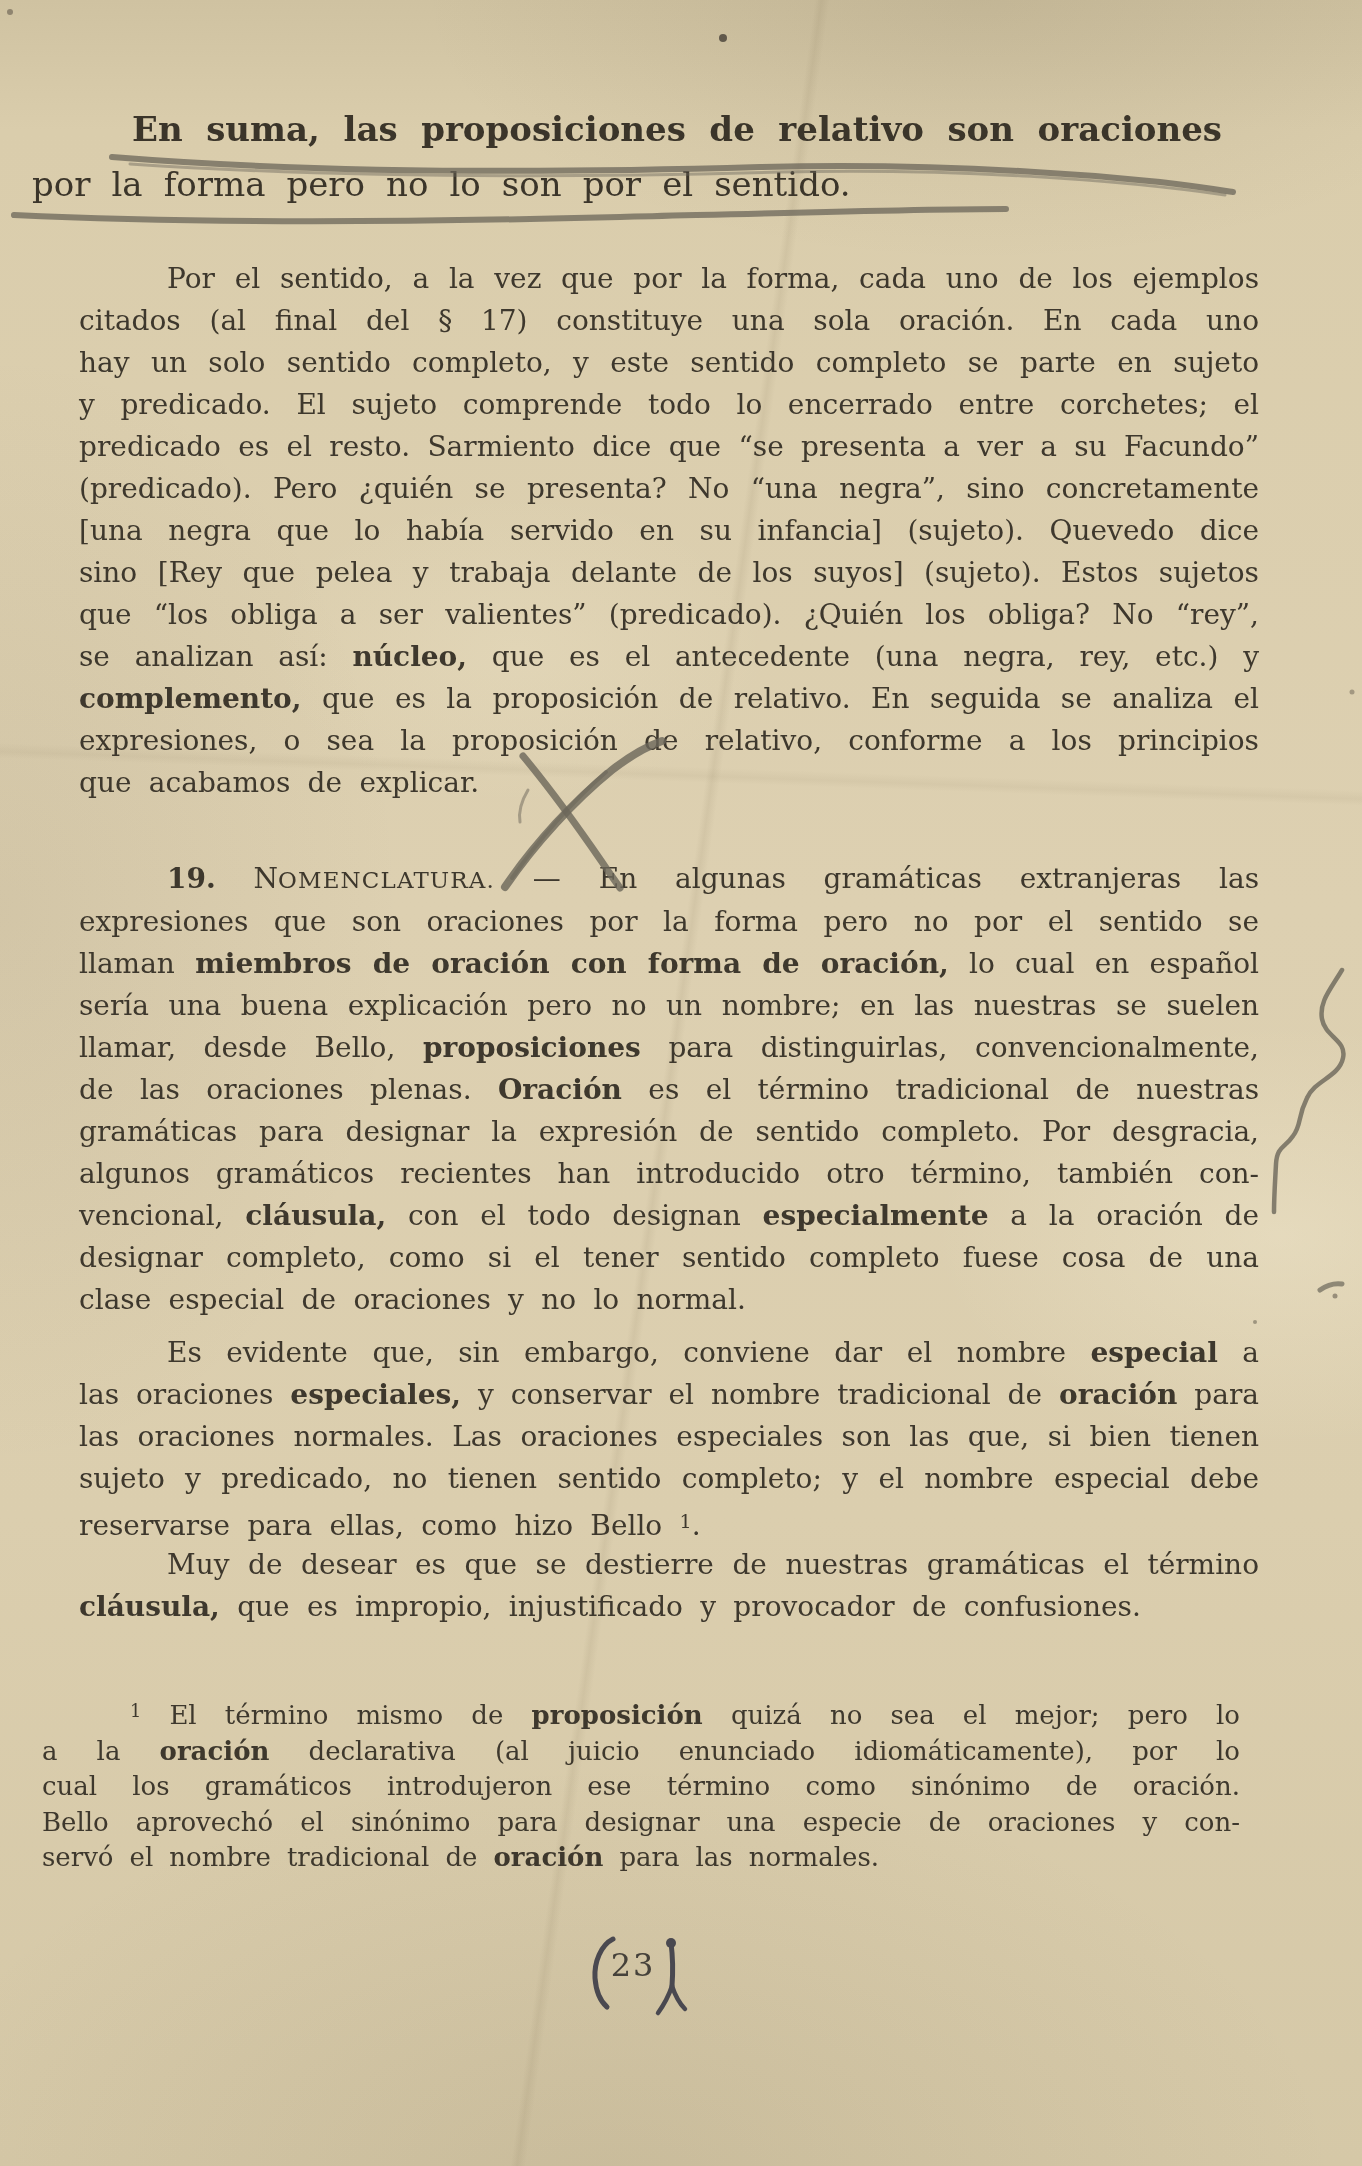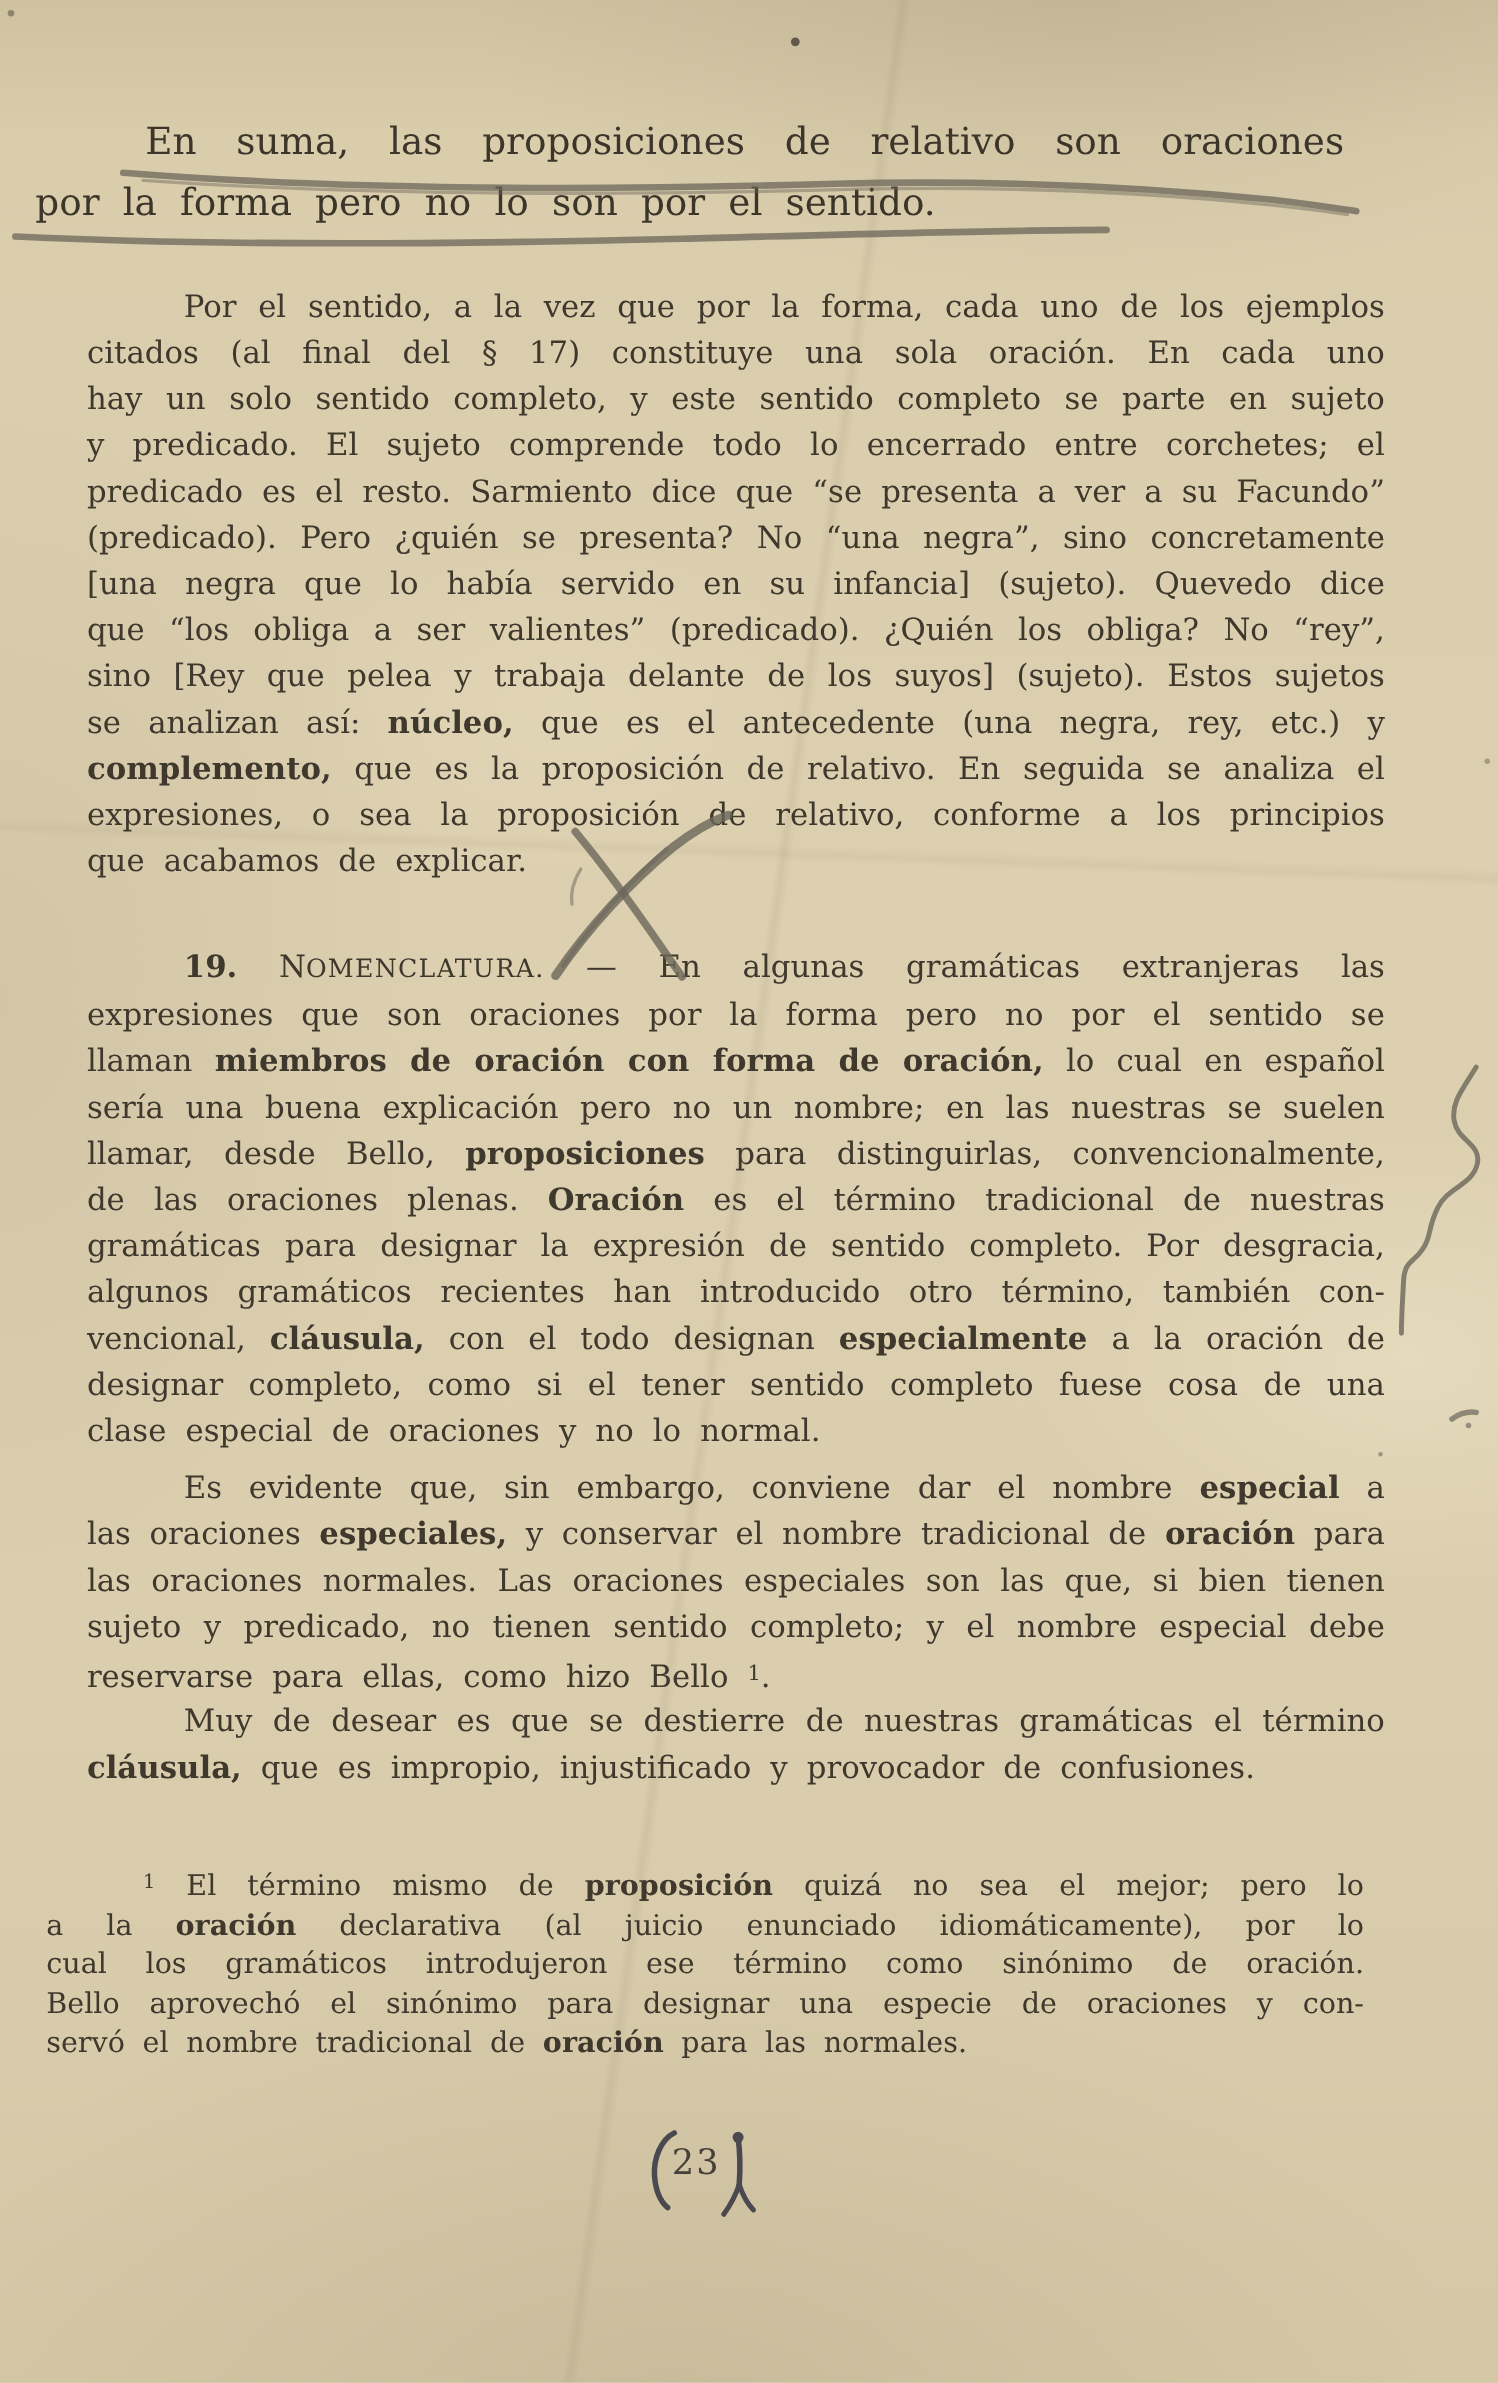--- a/index.html
+++ b/index.html
@@ -22,21 +22,21 @@
     position:absolute;inset:0;
     background:
       linear-gradient(98deg, transparent 48.9%, rgba(120,105,75,0.10) 49.3%, transparent 49.8%),
       linear-gradient(2deg, transparent 63.6%, rgba(120,105,75,0.07) 63.9%, transparent 64.3%);
   }
   .text-block{position:absolute;color:#3e382d;}
   .jl{text-align:justify;text-align-last:justify;word-spacing:0.12em;}
   .jl.last{text-align-last:left;word-spacing:0.30em;}
   .jl.ind{text-indent:88px;}
   .heading{left:32px;top:102px;width:1190px;font-size:34px;line-height:55px;color:#3b352a;}
-  .heading .jl.ind{text-indent:100px;}
+  .heading .jl.ind{text-indent:100px;font-weight:bold;}
   .body{left:38px;width:1180px;font-size:28px;line-height:42px;margin-left:41px;}
   .p1{top:258px;}
   .p2{top:858px;}
   .p3{top:1332px;}
   .p4{top:1544px;}
   .footnote{left:42px;top:1694px;width:1198px;font-size:26px;line-height:35.5px;}
   .b{font-weight:bold;}
   .i{}
   .sc{font-size:82%;letter-spacing:0.05em;}
   .sup{font-size:68%;vertical-align:7px;}
@@ -59,22 +59,22 @@
     <div class="jl last"><span>por la forma pero no lo son por el sentido.</span></div>
   </div>
 <div class="text-block body p1">
     <div class="jl ind"><span>Por el sentido, a la vez que por la forma, cada uno de los ejemplos</span></div>
     <div class="jl"><span>citados (al final del § 17) constituye una sola oración. En cada uno</span></div>
     <div class="jl"><span>hay un solo sentido completo, y este sentido completo se parte en sujeto</span></div>
     <div class="jl"><span>y predicado. El sujeto comprende todo lo encerrado entre corchetes; el</span></div>
     <div class="jl"><span>predicado es el resto. Sarmiento dice que “se presenta a ver a su Facundo”</span></div>
     <div class="jl"><span>(predicado). Pero ¿quién se presenta? No “una negra”, sino concretamente</span></div>
     <div class="jl"><span>[</span><span class="i">una negra que lo había servido en su infancia</span><span>] (sujeto). Quevedo dice</span></div>
+    <div class="jl"><span>sino [</span><span class="i">Rey que pelea y trabaja delante de los suyos</span><span>] (sujeto). Estos sujetos</span></div>
     <div class="jl"><span>que “los obliga a ser valientes” (predicado). ¿Quién los obliga? No “rey”,</span></div>
-    <div class="jl"><span>sino [</span><span class="i">Rey que pelea y trabaja delante de los suyos</span><span>] (sujeto). Estos sujetos</span></div>
     <div class="jl"><span>se analizan así: </span><span class="b">núcleo,</span><span> que es el antecedente (</span><span class="i">una negra, rey,</span><span> etc.) y</span></div>
     <div class="jl"><span class="b">complemento,</span><span> que es la proposición de relativo. En seguida se analiza el</span></div>
     <div class="jl"><span>expresiones, o sea la proposición de relativo, conforme a los principios</span></div>
     <div class="jl last"><span>que acabamos de explicar.</span></div>
   </div>
 <div class="text-block body p2">
     <div class="jl ind"><span class="b">19.</span><span>  N</span><span class="sc">OMENCLATURA.</span><span> — En algunas gramáticas extranjeras las</span></div>
     <div class="jl"><span>expresiones que son oraciones por la forma pero no por el sentido se</span></div>
     <div class="jl"><span>llaman </span><span class="b">miembros de oración con forma de oración,</span><span> lo cual en español</span></div>
     <div class="jl"><span>sería una buena explicación pero no un nombre; en las nuestras se suelen</span></div>

